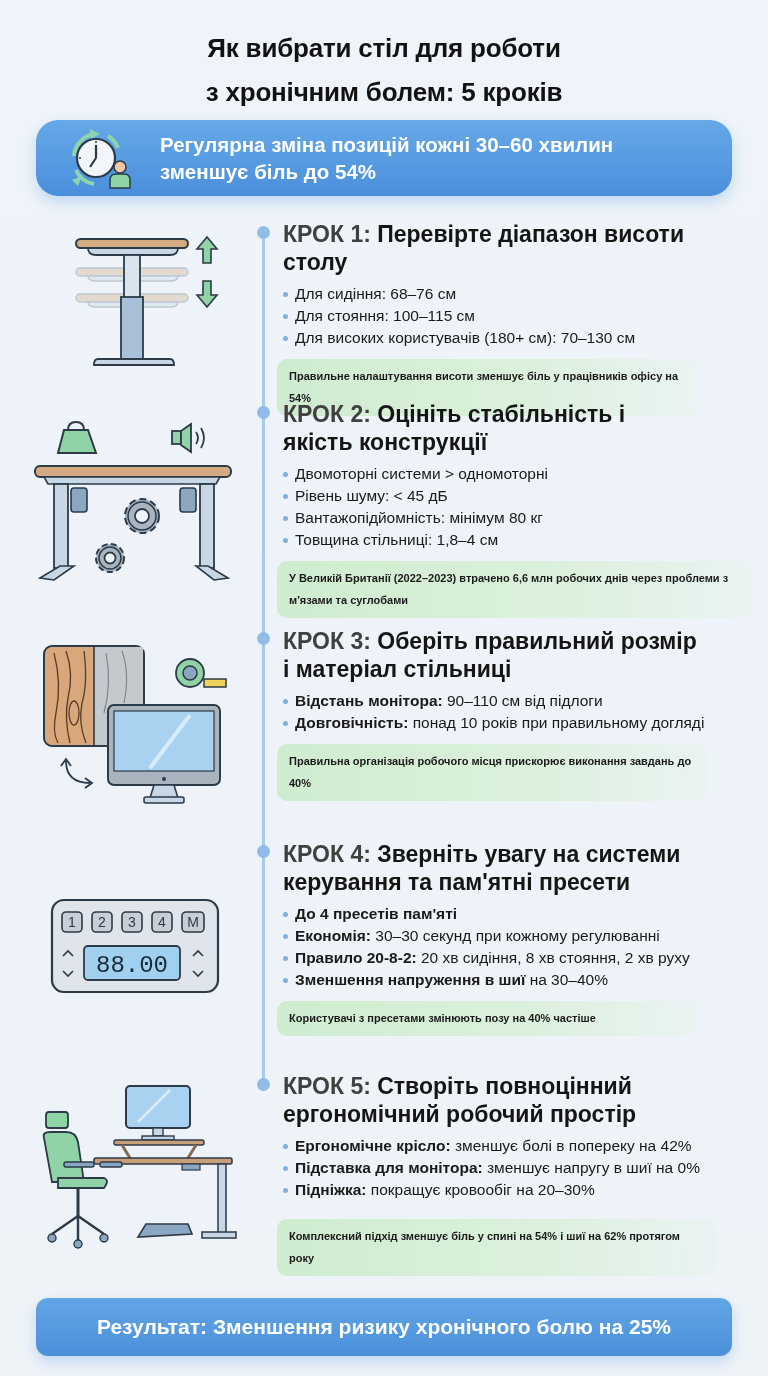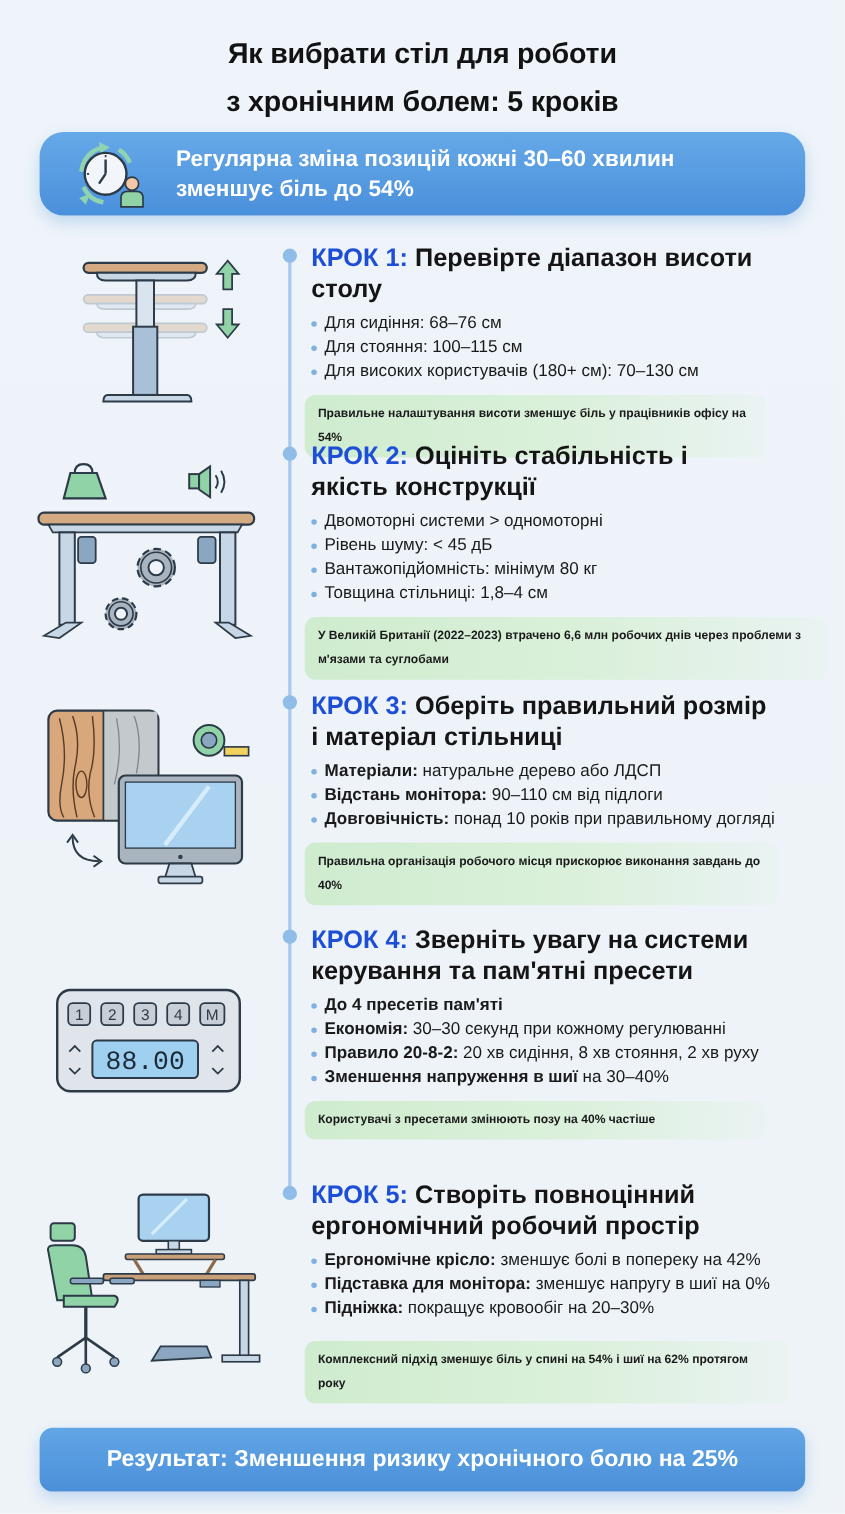--- a/index.html
+++ b/index.html
@@ -31,21 +31,21 @@
     background: #a7cbee;
   }
   .dot {
     position: absolute; left: 257px; width: 13px; height: 13px; border-radius: 50%;
     background: #8fbde8;
   }
   .step { position: absolute; left: 283px; width: 470px; }
   .step-title {
     font-size: 23px; font-weight: bold; line-height: 28px; color: #151515;
   }
-  .step-title .num { color: #1d4ed8; }
+  .step-title .num { color: #404040; }
   .bullets { list-style: none; margin-top: 7px; }
   .bullets li {
     font-size: 15.5px; line-height: 22px; color: #1a1a1a; position: relative; padding-left: 12px;
   }
   .bullets li::before {
     content: ""; position: absolute; left: 0; top: 9px; width: 5px; height: 5px; border-radius: 50%;
     background: #7fb0e0;
   }
   .bullets li b { font-weight: bold; }
   .callout {
@@ -239,21 +239,20 @@
   </ul>
   <div class="callout" style="width:475px">У Великій Британії (2022–2023) втрачено 6,6 млн робочих днів через проблеми з м'язами та суглобами</div>
 </div>
 
 <div class="step" style="top:627px">
   <div class="step-title" style="width:420px">
     <span class="num">КРОК 3:</span>
     <span>Оберіть правильний розмір і матеріал стільниці</span>
   </div>
   <ul class="bullets">
-    <li><b>Матеріали:</b><span> натуральне дерево або ЛДСП</span></li>
     <li><b>Відстань монітора:</b><span> 90–110 см від підлоги</span></li>
     <li><b>Довговічність:</b><span> понад 10 років при правильному догляді</span></li>
   </ul>
   <div class="callout" style="width:430px">Правильна організація робочого місця прискорює виконання завдань до 40%</div>
 </div>
 
 <div class="step" style="top:840px">
   <div class="step-title" style="width:420px">
     <span class="num">КРОК 4:</span>
     <span>Зверніть увагу на системи керування та пам'ятні пресети</span>

